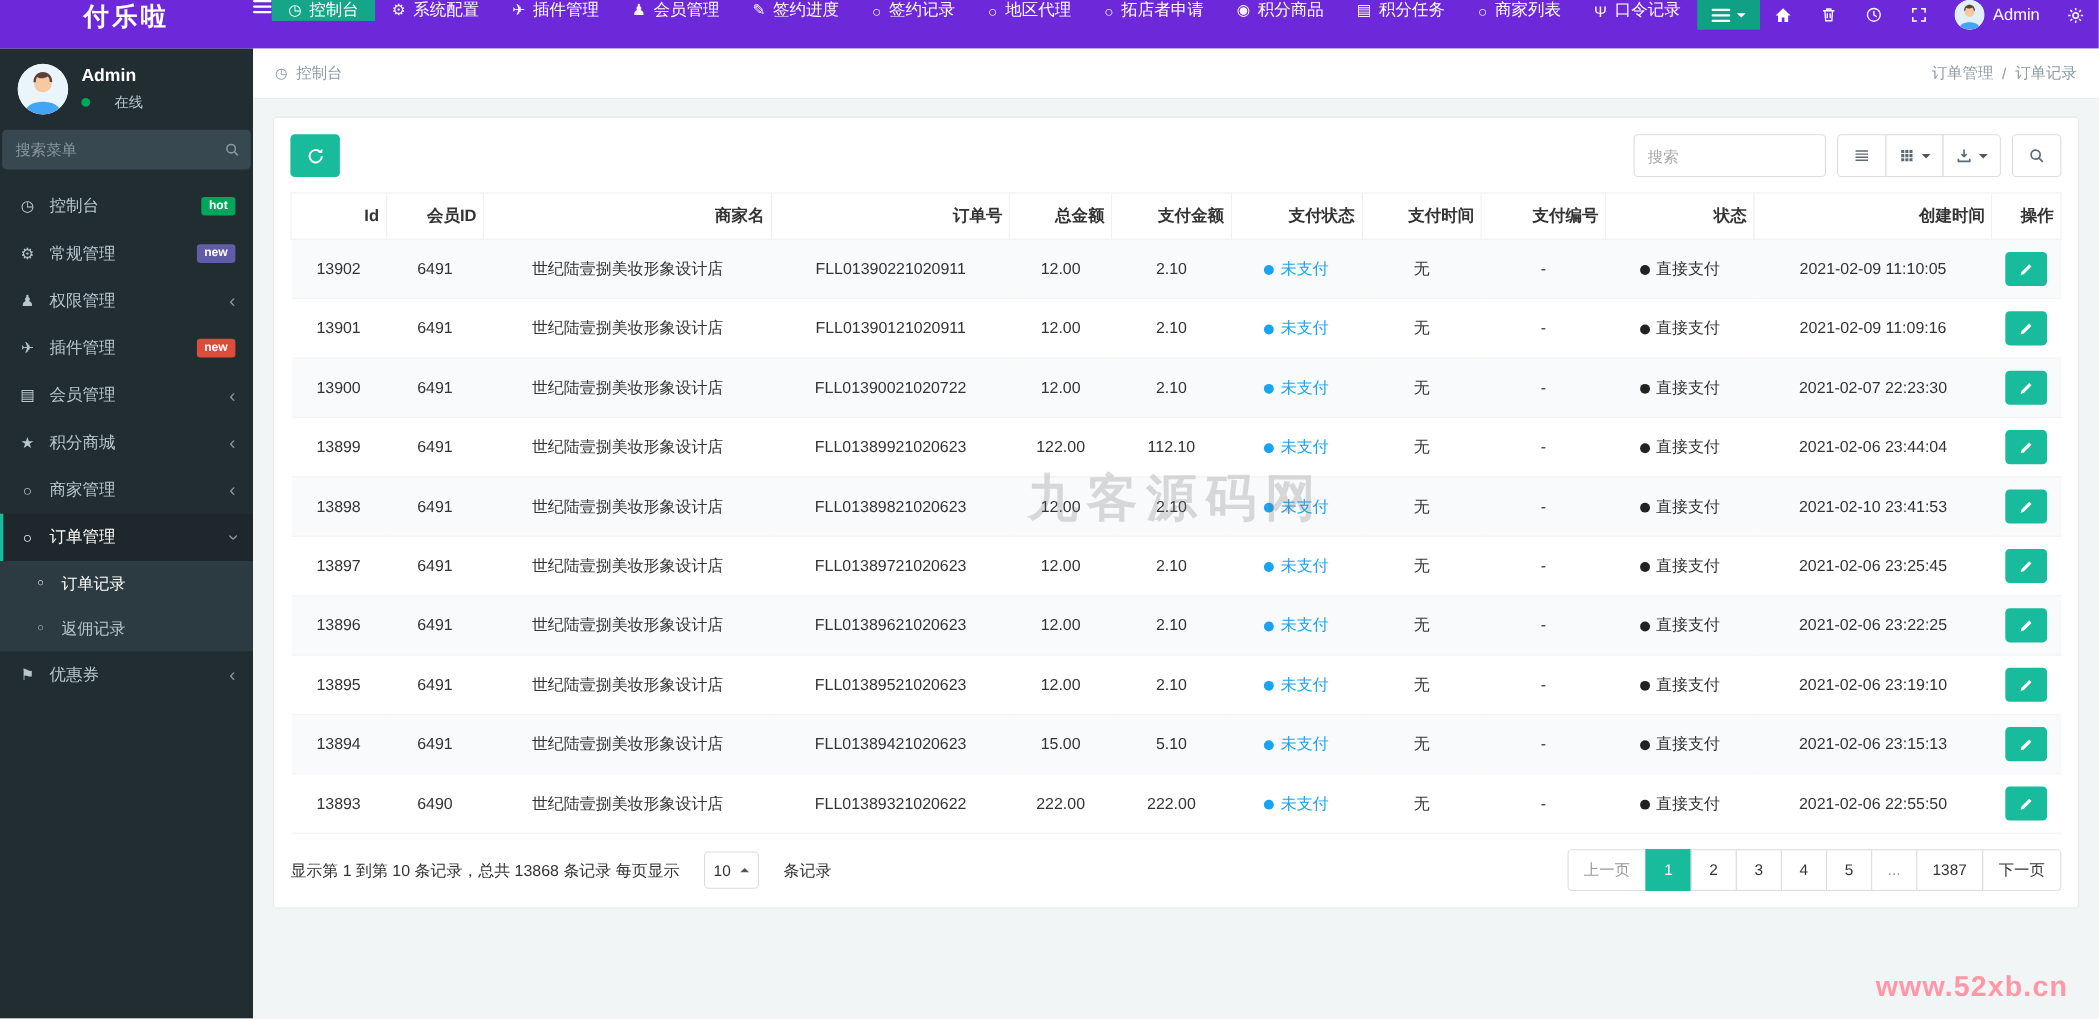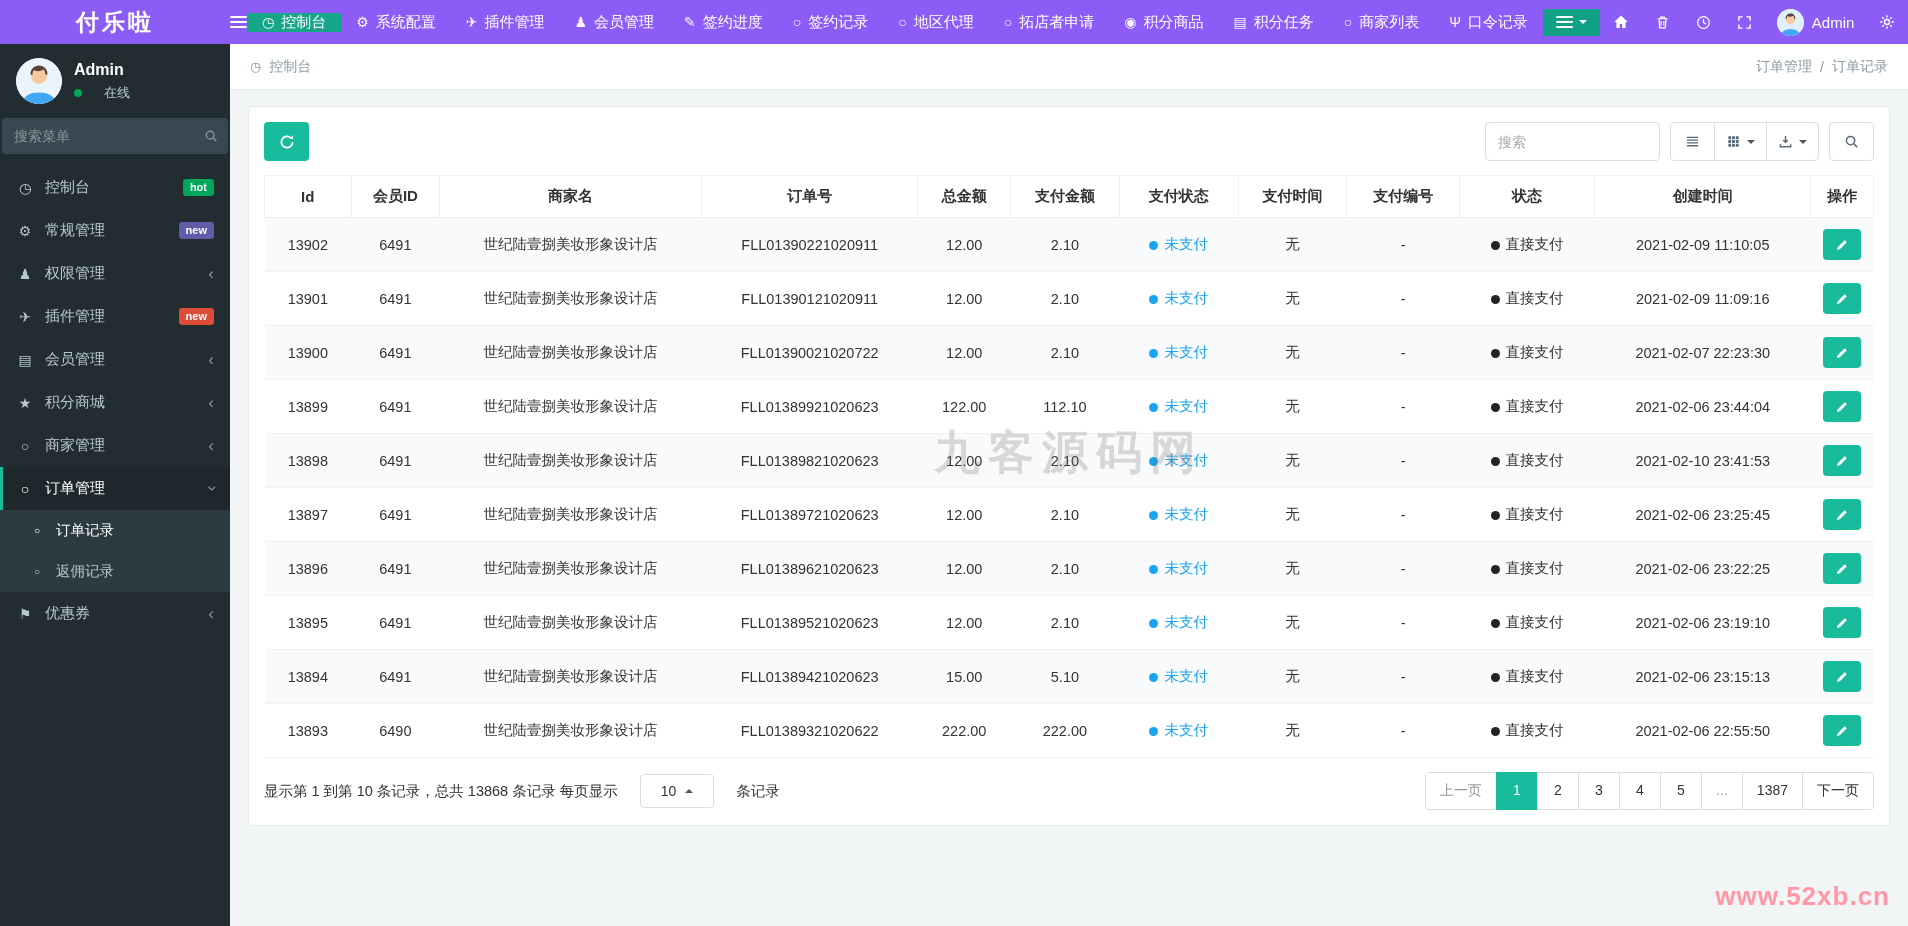--- a/index.html
+++ b/index.html
@@ -1,20 +1,20 @@
 <!DOCTYPE html>
 <html><head>
 <meta charset="utf-8">
 <style>
   *{box-sizing:border-box;margin:0;padding:0}
   html,body{width:1908px;height:926px;overflow:hidden}
   body{font-family:"Liberation Sans","DejaVu Sans",sans-serif;font-size:15px;color:#333;background:#f2f5f6;position:relative}
 
   
-  .navbar{height:44px;background:#8b5cf6;display:flex;align-items:center;color:#fff;position:relative;z-index:20}
+  .navbar{height:44px;background:#6d28d9;display:flex;align-items:flex-start;color:#fff;position:relative;z-index:20}
   .brand{width:230px;min-width:230px;display:flex;align-items:center;justify-content:center;font-size:23px;font-weight:bold;letter-spacing:3px}
   .nav-toggle{width:48px;display:flex;align-items:center;justify-content:center;cursor:pointer}
   .hamburger{display:inline-flex;flex-direction:column;gap:3px}
   .hamburger i{display:block;width:17px;height:2px;background:#fff;border-radius:1px}
   .topnav{display:flex;align-items:stretch}
   .topnav-item{display:flex;align-items:center;gap:7px;padding:0 15px;font-size:15px;cursor:pointer;white-space:nowrap}
   .topnav-item.active{background:#15a589}
   .tn-icon{font-size:14px;opacity:.95}
   .nav-right{display:flex;align-items:stretch;margin-left:auto}
   .nav-btn{display:flex;align-items:center;justify-content:center;padding:0 13px;cursor:pointer;gap:6px}
@@ -65,47 +65,47 @@
   .toolbar-right{display:flex;align-items:center;gap:10px}
   .search-input{width:175px;height:39px;border:1px solid #ddd;border-radius:4px;padding:0 12px;font-size:14px;outline:none;color:#14532d}
   .search-input::placeholder{color:#aaa}
   .btn-group{display:flex}
   .tb-btn{height:39px;min-width:45px;background:#fff;border:1px solid #ddd;border-radius:4px;display:flex;align-items:center;justify-content:center;gap:6px;cursor:pointer;padding:0 11px}
   .btn-group .tb-btn{border-radius:0;margin-left:-1px}
   .btn-group .tb-btn:first-child{border-radius:4px 0 0 4px;margin-left:0}
   .btn-group .tb-btn:last-child{border-radius:0 4px 4px 0}
 
   table{width:100%;border-collapse:collapse;table-layout:fixed;font-size:14.5px}
-  thead th{font-weight:700;padding:11px 6px;border:1px solid #eef1f2;text-align:center;color:#333;background:#fff;font-size:15px}
+  thead th{font-weight:700;padding:11px 6px;border:1px solid #eef1f2;text-align:right;color:#333;background:#fff;font-size:15px}
   tbody td{padding:11px 6px;text-align:center;border-bottom:1px solid #f0f2f3;color:#333;overflow:hidden;white-space:nowrap;text-overflow:ellipsis}
   tbody tr:nth-child(odd){background:#f9fafb}
   th:nth-child(1){width:86px}  th:nth-child(2){width:88px}
   th:nth-child(3){width:260px} th:nth-child(4){width:215px}
   th:nth-child(5){width:92px}  th:nth-child(6){width:108px}
   th:nth-child(7){width:118px} th:nth-child(8){width:108px}
   th:nth-child(9){width:112px} th:nth-child(10){width:134px}
   th:nth-child(11){width:215px} th:nth-child(12){width:62px}
   .dot{width:9px;height:9px;border-radius:50%;display:inline-block;margin-right:6px;vertical-align:middle}
   .dot.blue{background:#18a4f0}
   .dot.dark{background:#222}
   .unpaid{color:#18a4f0}
   .edit-btn{width:38px;height:31px;background:#18bc9c;border:none;border-radius:4px;cursor:pointer;display:inline-flex;align-items:center;justify-content:center;vertical-align:middle}
 
   .table-footer{display:flex;justify-content:space-between;align-items:center;margin-top:14px}
   .summary{display:flex;align-items:center;gap:22px;font-size:14.5px;color:#333}
-  .page-size{border:1px solid #ddd;border-radius:4px;padding:8px 20px;display:inline-flex;align-items:center;gap:9px;cursor:pointer;font-size:14px;background:#fff}
+  .page-size{border:1px solid #ddd;border-radius:4px;padding:8px 8px;display:inline-flex;align-items:center;gap:9px;cursor:pointer;font-size:14px;background:#fff}
   .pagination{list-style:none;display:flex}
   .pagination li{border:1px solid #ddd;margin-left:-1px;padding:9px 14px;cursor:pointer;background:#fff;font-size:14px;min-width:42px;text-align:center;color:#333}
   .pagination li:first-child{border-radius:4px 0 0 4px;margin-left:0}
   .pagination li:last-child{border-radius:0 4px 4px 0}
   .pagination li.active{background:#18bc9c;border-color:#18bc9c;color:#fff}
   .pagination li.disabled{color:#999;cursor:default}
 
   .watermark-center{position:absolute;left:50%;top:315px;transform:translateX(-50%);font-size:46px;font-weight:700;color:rgba(110,110,110,.25);letter-spacing:8px;pointer-events:none;white-space:nowrap}
-  .watermark-corner{position:fixed;right:18px;bottom:14px;font-size:26px;font-weight:bold;color:#ff97a6;letter-spacing:1px;pointer-events:none}
+  .watermark-corner{position:fixed;right:28px;bottom:14px;font-size:26px;font-weight:bold;color:#ff97a6;letter-spacing:1px;pointer-events:none}
 </style>
 </head>
 <body>
 
 <div class="navbar">
   <div class="brand">付乐啦</div>
   <div class="nav-toggle">
     <span class="hamburger">
         <i></i>
         <i></i>

